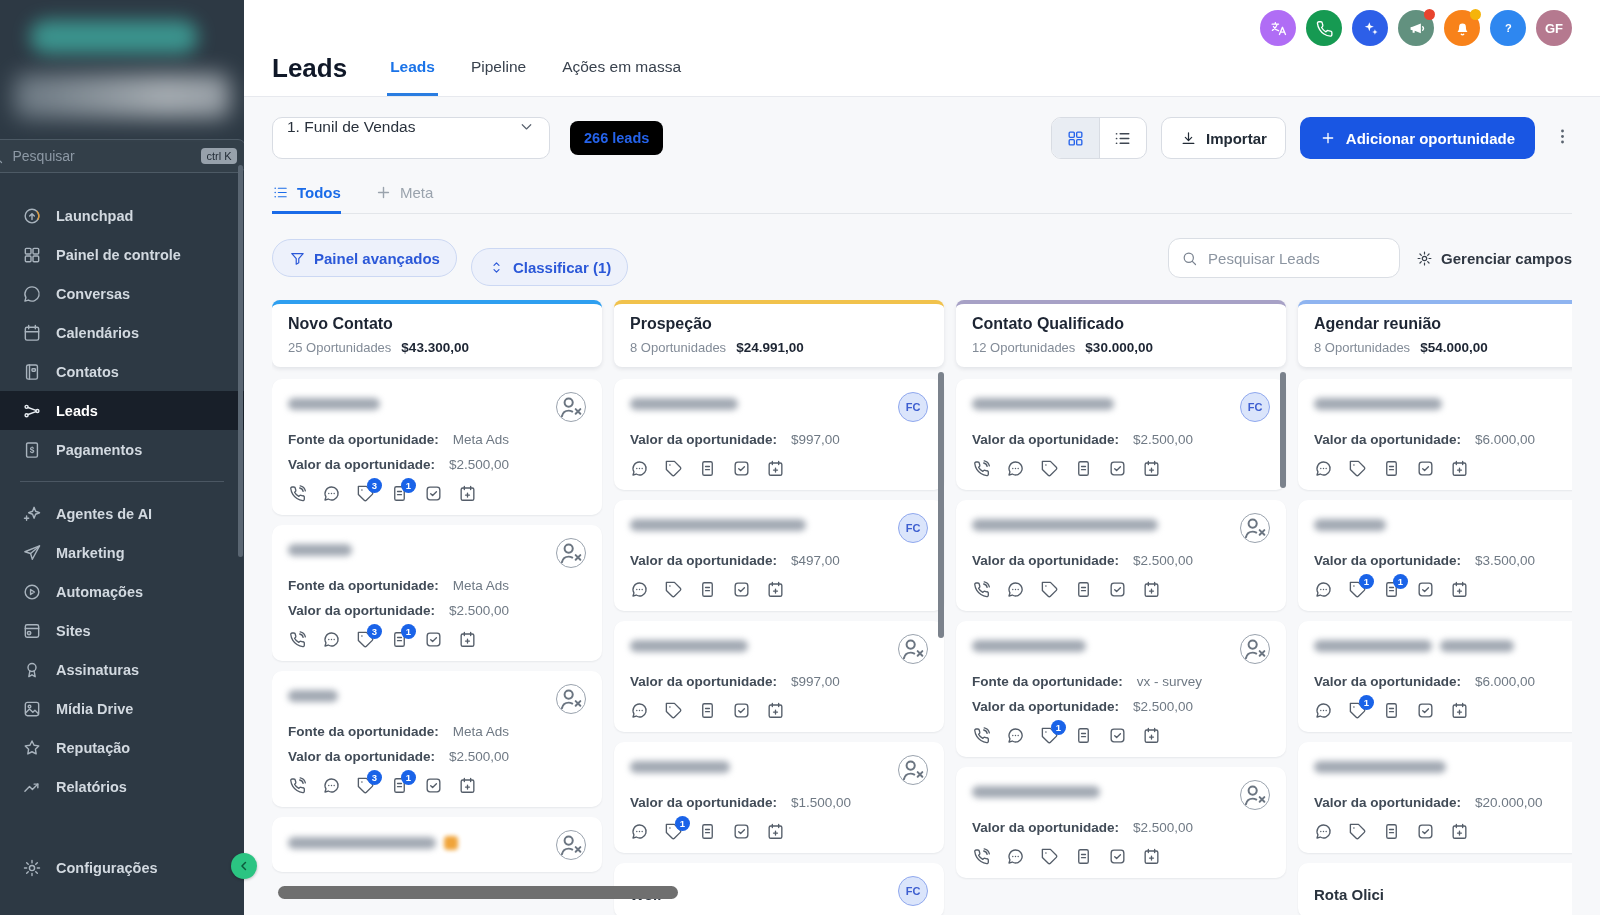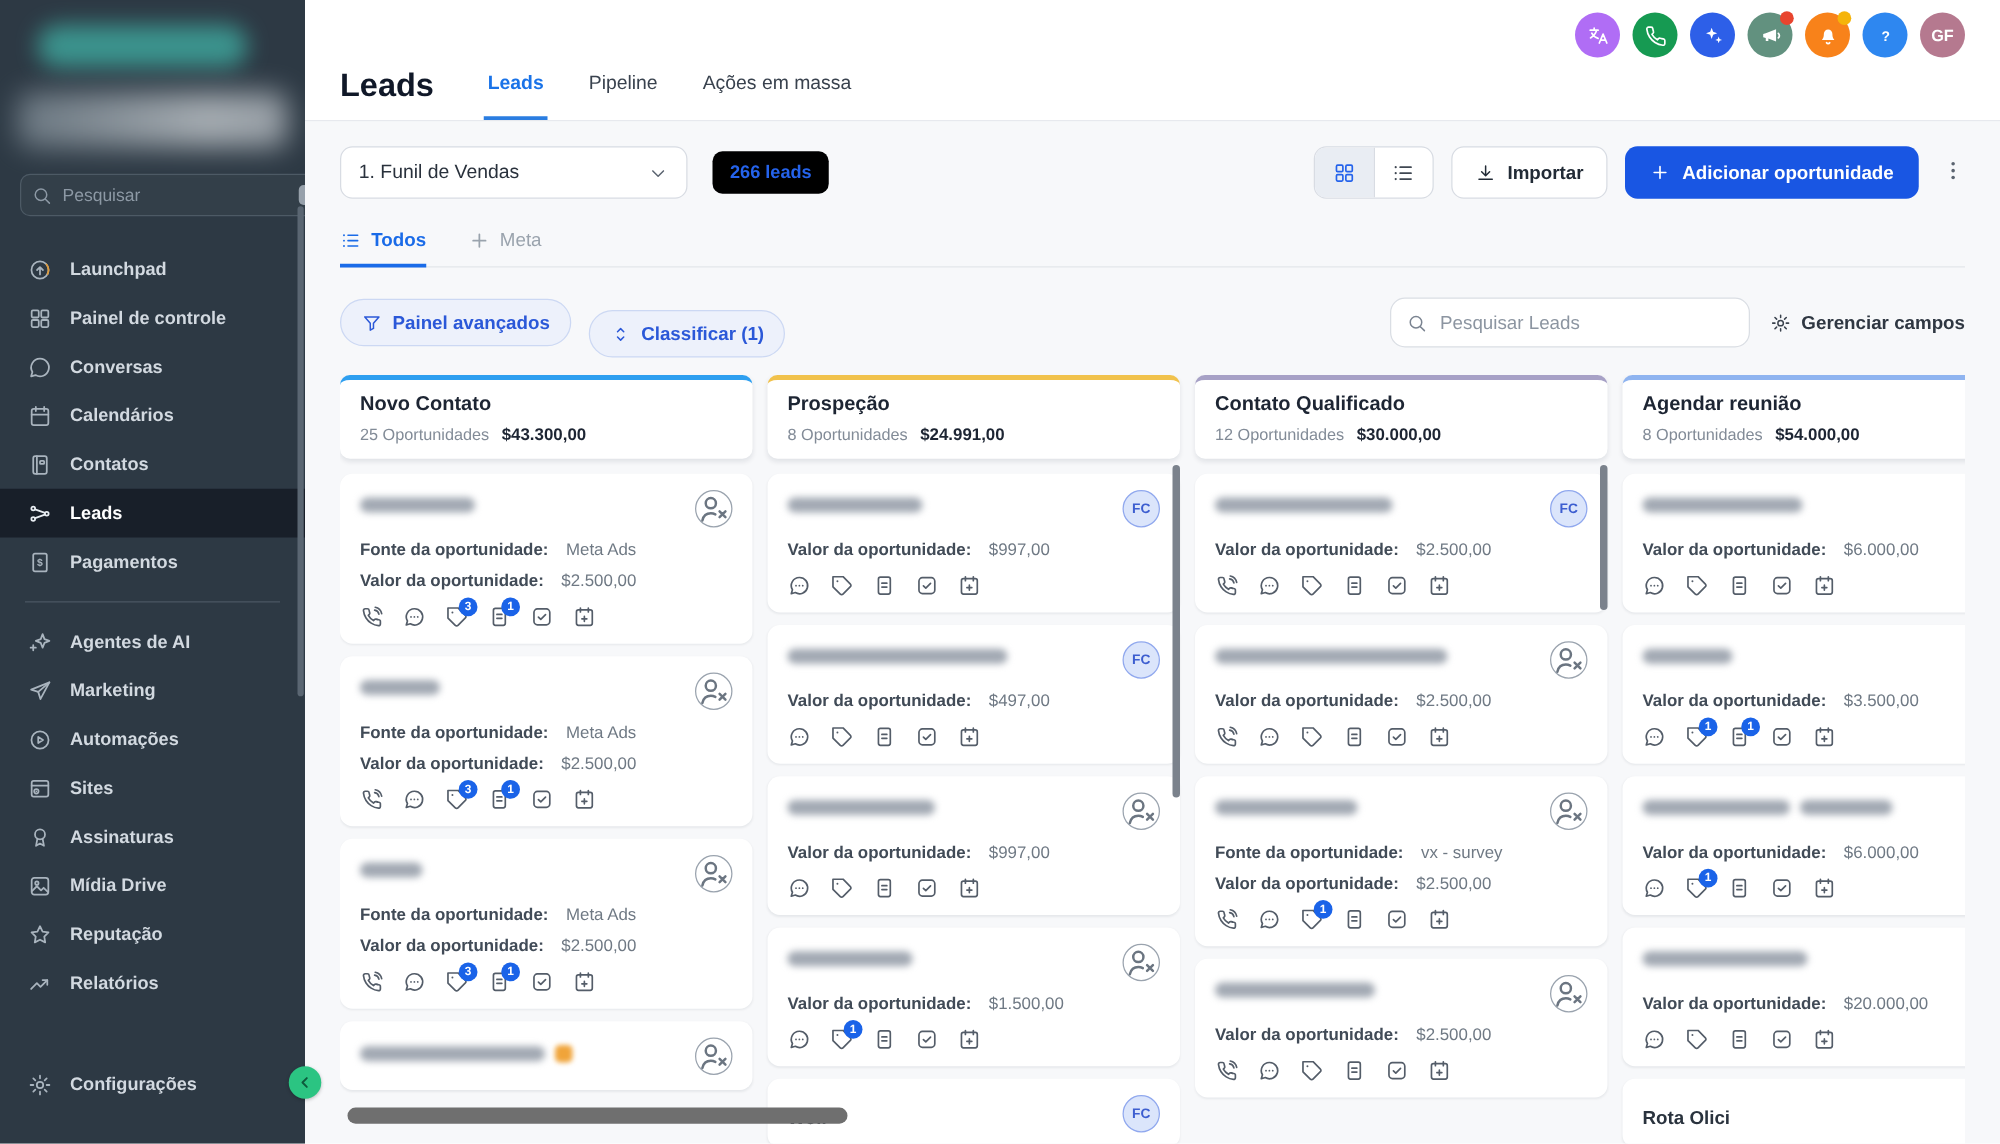--- a/index.html
+++ b/index.html
@@ -3,21 +3,21 @@
 <meta charset="utf-8">
 <style>
   * { margin:0; padding:0; box-sizing:border-box; }
   html,body { width:1600px; height:915px; overflow:hidden; font-family:"Liberation Sans", sans-serif; background:#fff; }
   .app { display:flex; width:1600px; height:915px; }
 
   
   .sidebar { position:relative; width:244px; flex:0 0 244px; background:#2d3944; height:100%; display:flex; flex-direction:column; }
   .logo-blur1 { position:absolute; left:30px; top:20px; width:168px; height:34px; border-radius:17px; background:#3d9e96; filter:blur(9px); opacity:.9; }
   .logo-blur2 { position:absolute; left:14px; top:74px; width:216px; height:44px; border-radius:10px; background:linear-gradient(90deg,#7e8b95,#cdd2d6 70%,#b9bfc5); filter:blur(11px); opacity:.75; }
-  .side-search-row { position:absolute; top:139px; left:16px; right:10px; display:flex; gap:8px; }
+  .side-search-row { position:absolute; top:139px; left:16px; right:10px; display:flex; gap:8px;justify-content:center; }
   .side-search { flex:1; display:flex; align-items:center; gap:8px; height:34px; border:1px solid #4d5a65; border-radius:8px; padding:0 8px; background:rgba(255,255,255,.03); }
   .side-search svg { width:16px; height:16px; color:#8d99a5; flex:0 0 16px; }
   .side-search input { flex:1; min-width:0; background:transparent; border:none; outline:none; color:#cfd7de; font-size:14px; font-family:inherit; }
   .side-search input::placeholder { color:#8d99a5; }
   .side-search kbd { background:#97a1ab; color:#232d37; font-size:11px; border-radius:4px; padding:2px 5px; font-family:inherit; white-space:nowrap; }
   .bolt-btn { width:38px; height:34px; border:1px solid #4d5a65; border-radius:8px; background:rgba(255,255,255,.04); display:flex; align-items:center; justify-content:center; cursor:pointer; }
   .bolt-btn svg { width:16px; height:16px; color:#3ddc97; }
   .side-nav { position:absolute; top:196px; left:0; right:0; bottom:96px; overflow:hidden; }
   .side-item { display:flex; align-items:center; gap:14px; height:39px; padding:0 12px 0 22px; color:#d2d9e0; font-size:14.5px; font-weight:700; cursor:pointer; }
   .side-item svg { width:20px; height:20px; color:#a9b4be; flex:0 0 20px; }
@@ -37,21 +37,21 @@
   .htab { height:100%; display:flex; align-items:center; padding:0 3px; margin-right:30px; font-size:15.5px; color:#39424e; border-bottom:3px solid transparent; cursor:pointer; }
   .htab.active { color:#1a73e8; font-weight:700; border-bottom-color:#2a7de1; }
   .top-actions { position:absolute; top:10px; right:28px; display:flex; gap:10px; align-items:center; }
   .circle-btn { position:relative; width:36px; height:36px; border-radius:50%; border:none; color:#fff; display:flex; align-items:center; justify-content:center; cursor:pointer; }
   .circle-btn svg { width:19px; height:19px; }
   .circle-btn .dot { position:absolute; top:-1px; right:-1px; width:11px; height:11px; border-radius:50%; }
   .avatar-chip { width:36px; height:36px; border-radius:50%; color:#fff; font-size:13px; font-weight:700; display:flex; align-items:center; justify-content:center; cursor:pointer; }
 
   .content { position:absolute; top:97px; left:0; right:0; bottom:0; padding:20px 28px 0; overflow:hidden; }
   .toolbar-row { display:flex; align-items:center; }
-  .funnel-select { display:flex; align-items:center; justify-content:space-between; width:278px; height:42px; background:#fff; border:1px solid #d8dce3; border-radius:10px; padding:0 14px; font-size:15.5px; color:#29313c; cursor:pointer; }
+  .funnel-select { display:flex; align-items:flex-start; justify-content:space-between; width:278px; height:42px; background:#fff; border:1px solid #d8dce3; border-radius:10px; padding:0 14px; font-size:15.5px; color:#29313c; cursor:pointer; }
   .funnel-select svg { width:17px; height:17px; color:#5b6470; }
   .count-badge { margin-left:20px; background:#000000; color:#2563eb; font-size:14.5px; font-weight:700; border-radius:8px; padding:9px 14px; }
   .toolbar-right { margin-left:auto; display:flex; align-items:center; gap:14px; }
   .view-toggle { display:flex; height:42px; border:1px solid #d8dce3; border-radius:10px; background:#fff; overflow:hidden; }
   .view-toggle .vt { width:47px; display:flex; align-items:center; justify-content:center; cursor:pointer; color:#3f4752; }
   .view-toggle .vt svg { width:19px; height:19px; }
   .view-toggle .vt.active { background:#e9edf3; color:#2563eb; }
   .view-toggle .vt + .vt { border-left:1px solid #d8dce3; }
   .btn-import { display:flex; align-items:center; gap:9px; height:42px; padding:0 18px; background:#fff; border:1px solid #d8dce3; border-radius:10px; font-size:15px; font-weight:600; color:#222b36; cursor:pointer; font-family:inherit; }
   .btn-import svg { width:17px; height:17px; }
@@ -64,21 +64,21 @@
   .vtab { display:flex; align-items:center; gap:8px; padding-bottom:10px; font-size:15px; cursor:pointer; border-bottom:3px solid transparent; margin-bottom:-1px; }
   .vtab svg { width:17px; height:17px; }
   .vtab.active { color:#1a6be8; font-weight:700; border-bottom-color:#1a6be8; }
   .vtab.ghost { color:#9aa3ad; }
 
   .filter-row { display:flex; align-items:center; margin-top:16px; }
   .pill { display:flex; align-items:center; gap:8px; height:38px; padding:0 16px; border-radius:19px; background:#edf1fb; border:1px solid #ccd8f3; color:#2b58d8; font-size:15px; font-weight:600; cursor:pointer; }
   .pill + .pill { margin-left:14px;margin-top:18px; }
   .pill svg { width:16px; height:16px; }
   .filter-right { margin-left:auto; display:flex; align-items:center; gap:16px; }
-  .lead-search { display:flex; align-items:center; gap:10px; width:288px; height:40px; background:#fff; border:1px solid #dadee4; border-radius:12px; padding:0 12px; }
+  .lead-search { display:flex; align-items:center; gap:10px; width:232px; height:40px; background:#fff; border:1px solid #dadee4; border-radius:12px; padding:0 12px; }
   .lead-search svg { width:17px; height:17px; color:#7b8491; flex:0 0 17px; }
   .lead-search input { flex:1; min-width:0; border:none; outline:none; font-size:15px; color:#29313c; font-family:inherit; background:transparent; }
   .lead-search input::placeholder { color:#8c95a1; }
   .manage-fields { display:flex; align-items:center; gap:8px; font-size:15px; font-weight:600; color:#2f3742; cursor:pointer; }
   .manage-fields svg { width:18px; height:18px; color:#3a424d; }
 
   
   .board { display:flex; gap:12px; margin-top:14px; height:640px; overflow:hidden; }
   .col { position:relative; width:330px; flex:0 0 330px; }
   .col-head { background:#fff; border-radius:8px; border-top:4px solid #ccc; padding:11px 16px 12px; box-shadow:0 2px 4px rgba(16,24,40,.09); }

